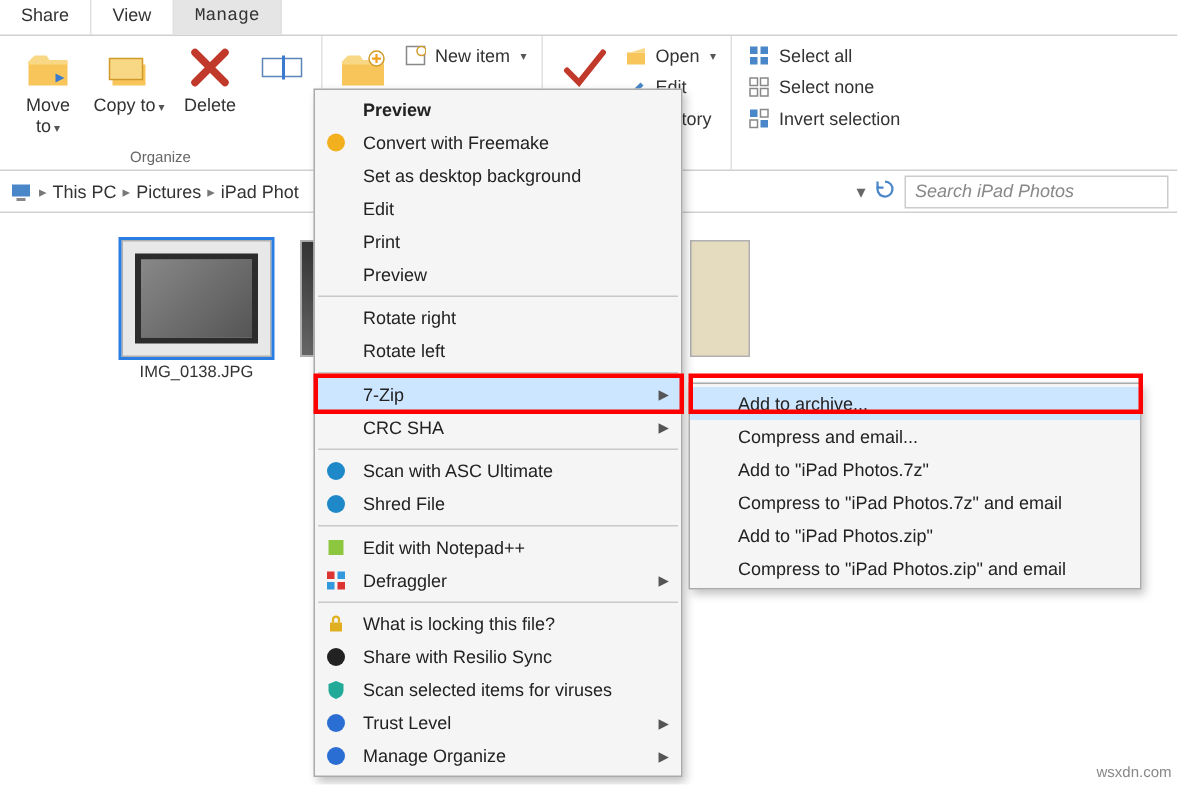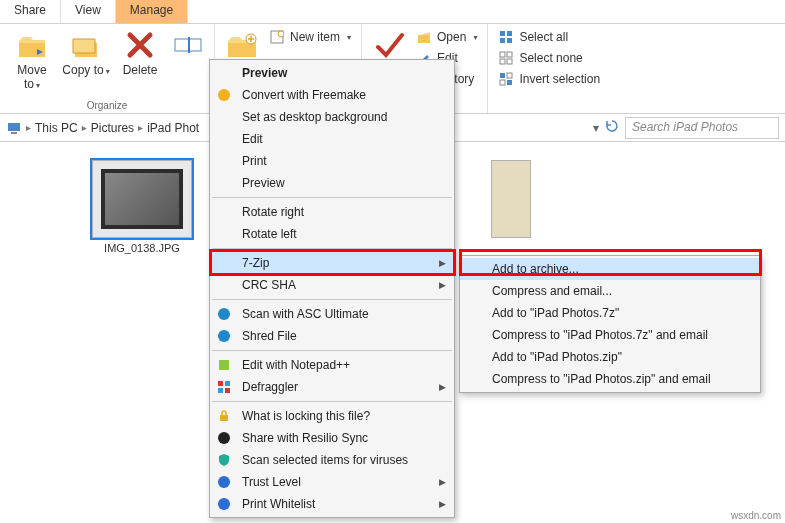--- a/index.html
+++ b/index.html
@@ -1,40 +1,40 @@
 <!DOCTYPE html>
 <html><head>
 <meta charset="utf-8">
 <style>
 * { margin: 0; padding: 0; box-sizing: border-box; font-family: "Segoe UI", Tahoma, sans-serif; font-size: 12px; }
 body { background: #fff; width: 785px; height: 523px; overflow: hidden; position: relative; }
 
 .tabs { display: flex; border-bottom: 1px solid #d0d0d0; height: 24px; background: #fff; }
 .tab { padding: 3px 14px; border-right: 1px solid #e0e0e0; color: #333; }
-.tab.active { background: #fdba74; }
+.tab.active { background: #e5e5e5; font-family: Liberation Mono, monospace; }
 
 .ribbon { display: flex; height: 90px; background: #fff; border-bottom: 1px solid #d0d0d0; }
 .ribbon-group { display: flex; flex-direction: column; border-right: 1px solid #e0e0e0; padding: 3px 6px 1px; }
 .ribbon-group-body { display: flex; flex: 1; align-items: flex-start; gap: 2px; }
 .ribbon-group-label { text-align: center; color: #666; font-size: 10px; padding: 1px 0; }
 .big-btn { display: flex; flex-direction: column; align-items: center; justify-content: flex-start; width: 52px; padding: 2px 2px; gap: 2px; text-align: center; color: #333; }
 .big-btn .ico { width: 32px; height: 32px; display: flex; align-items: center; justify-content: center; }
 .small-col { display: flex; flex-direction: column; gap: 1px; }
 .small-btn { display: flex; align-items: center; gap: 5px; padding: 2px 4px; white-space: nowrap; color: #333; }
 .small-btn .ico { width: 16px; height: 16px; display: flex; align-items: center; justify-content: center; }
 .caret { font-size: 8px; color: #555; margin-left: 2px; }
 
 .breadcrumb { display: flex; align-items: center; height: 28px; border-bottom: 1px solid #d0d0d0; }
 .bc-path { display: flex; align-items: center; flex: 1; padding: 0 6px; gap: 4px; }
 .bc-sep { color: #777; font-size: 10px; }
 .bc-item { color: #333; }
 .bc-right { display: flex; align-items: center; gap: 6px; padding: 0 6px; }
-.search-box { width: 154px; height: 22px; border: 1px solid #ccc; padding: 2px 6px; color: #888; font-style: italic; }
-
-.content { position: relative; height: calc(523px - 24px - 90px - 28px); padding: 18px 0 0 56px; display: flex; gap: 14px; margin-left: 31px; }
+.search-box { width: 176px; height: 22px; border: 1px solid #ccc; padding: 2px 6px; color: #888; font-style: italic; }
+
+.content { position: relative; height: calc(523px - 24px - 90px - 28px); padding: 18px 0 0 76px; display: flex; gap: 14px; }
 .thumb { display: flex; flex-direction: column; align-items: center; width: 110px; }
 .thumb-img { width: 100px; height: 78px; border: 1px solid #b0b0b0; background: #e8e8e8; position: relative; overflow: hidden; }
 .thumb-img::after { content:""; position:absolute; inset:8px; background: linear-gradient(135deg,#888,#555); border: 4px solid #2c2c2c; }
 .thumb.sel .thumb-img { outline: 2px solid #2a7de1; }
 .thumb-label { margin-top: 4px; font-size: 11px; color: #333; text-align: center; }
 .thumb-partial { width: 30px; height: 78px; border: 1px solid #b0b0b0; background: linear-gradient(#333,#666); }
 
 .ctx-menu { position: absolute; background: #f5f5f5; border: 1px solid #aaa; box-shadow: 2px 3px 6px rgba(0,0,0,.25); padding: 2px 0; }
 .ctx-item { display: flex; align-items: center; padding: 4px 22px 4px 32px; position: relative; white-space: nowrap; color: #222; min-height: 22px; }
 .ctx-item .ctx-ico { position: absolute; left: 6px; width: 16px; height: 16px; display:flex; align-items:center; justify-content:center; }
@@ -359,21 +359,21 @@
         </svg>
       </span>
       <span>Trust Level</span>
     </div>
   <div class="ctx-item has-sub">
       <span class="ctx-ico">
         <svg width="14" height="14">
           <circle cx="7" cy="7" r="6" fill="#2a6ed4"></circle>
         </svg>
       </span>
-      <span>Print Whitelist</span>
+      <span>Manage Organize</span>
     </div>
 </div>
 
 <div class="ctx-menu ctx2">
   <div class="ctx-item hover">
       <span>Add to archive...</span>
     </div>
   <div class="ctx-item">
       <span>Compress and email...</span>
     </div>

